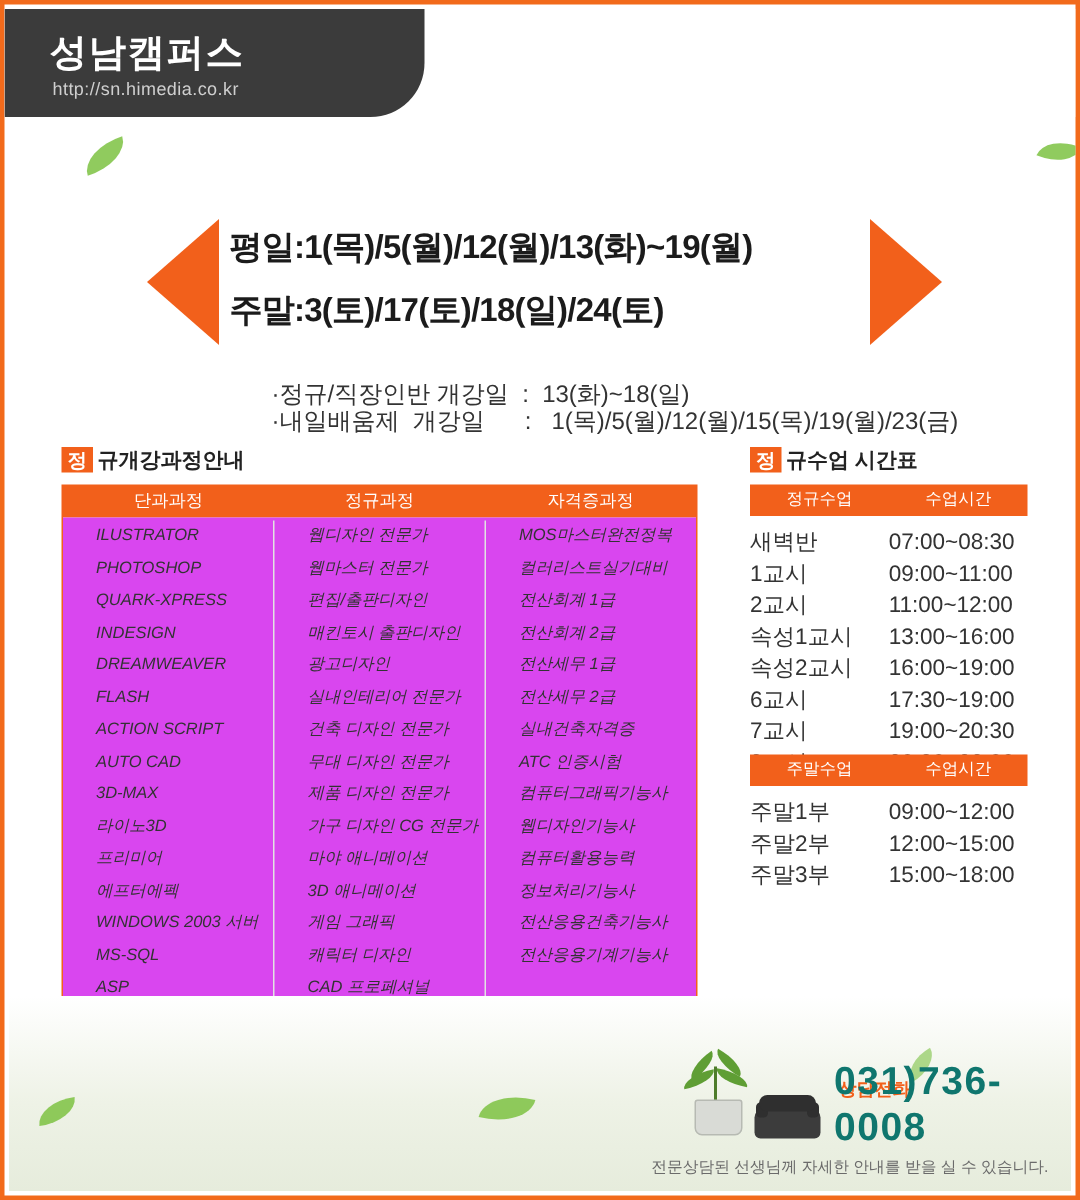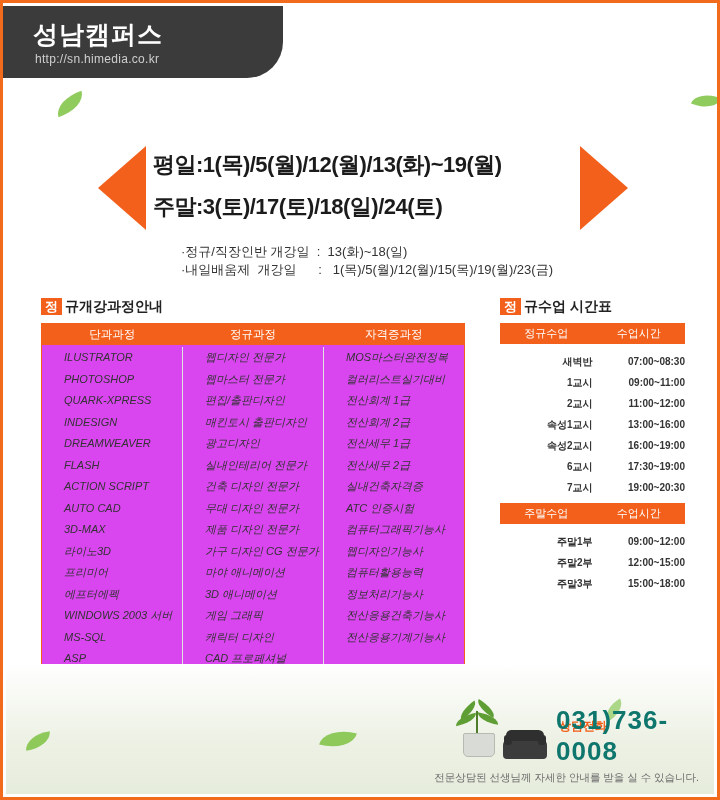--- a/index.html
+++ b/index.html
@@ -105,22 +105,22 @@
     font-size: 22px;
     font-weight: bold;
     color: #1b1b1b;
     line-height: 42px;
     letter-spacing: -0.5px;
   }
   
   .notes {
     position: absolute;
     left: 178px;
-    top: 240px;
-    font-size: 13px;
+    top: 252px;
+    font-size: 16px;
     color: #333333;
     line-height: 18px;
   }
   .note-row { white-space: pre; }
 
   
   .sec-head {
     position: absolute;
     font-size: 14px;
     font-weight: bold;
@@ -196,25 +196,24 @@
     flex: 1;
     text-align: center;
     font-size: 11px;
     line-height: 21px;
     font-weight: normal;
   }
   .rt-body { padding-top: 7px; }
   .rt-row { display: flex; }
   .rt-row div {
     flex: 1;
-    text-align: right;
-    font-size: 10px;
+    text-align: left;
+    font-size: 15px;
     color: #333333;
     line-height: 21px;
-    font-weight: bold;
   }
 
   
   .footer-wash {
     position: absolute;
     left: 3px;
     right: 3px;
     bottom: 3px;
     height: 130px;
     background: linear-gradient(to bottom, #ffffff 0%, #eef2e6 55%, #e6ecdc 100%);

